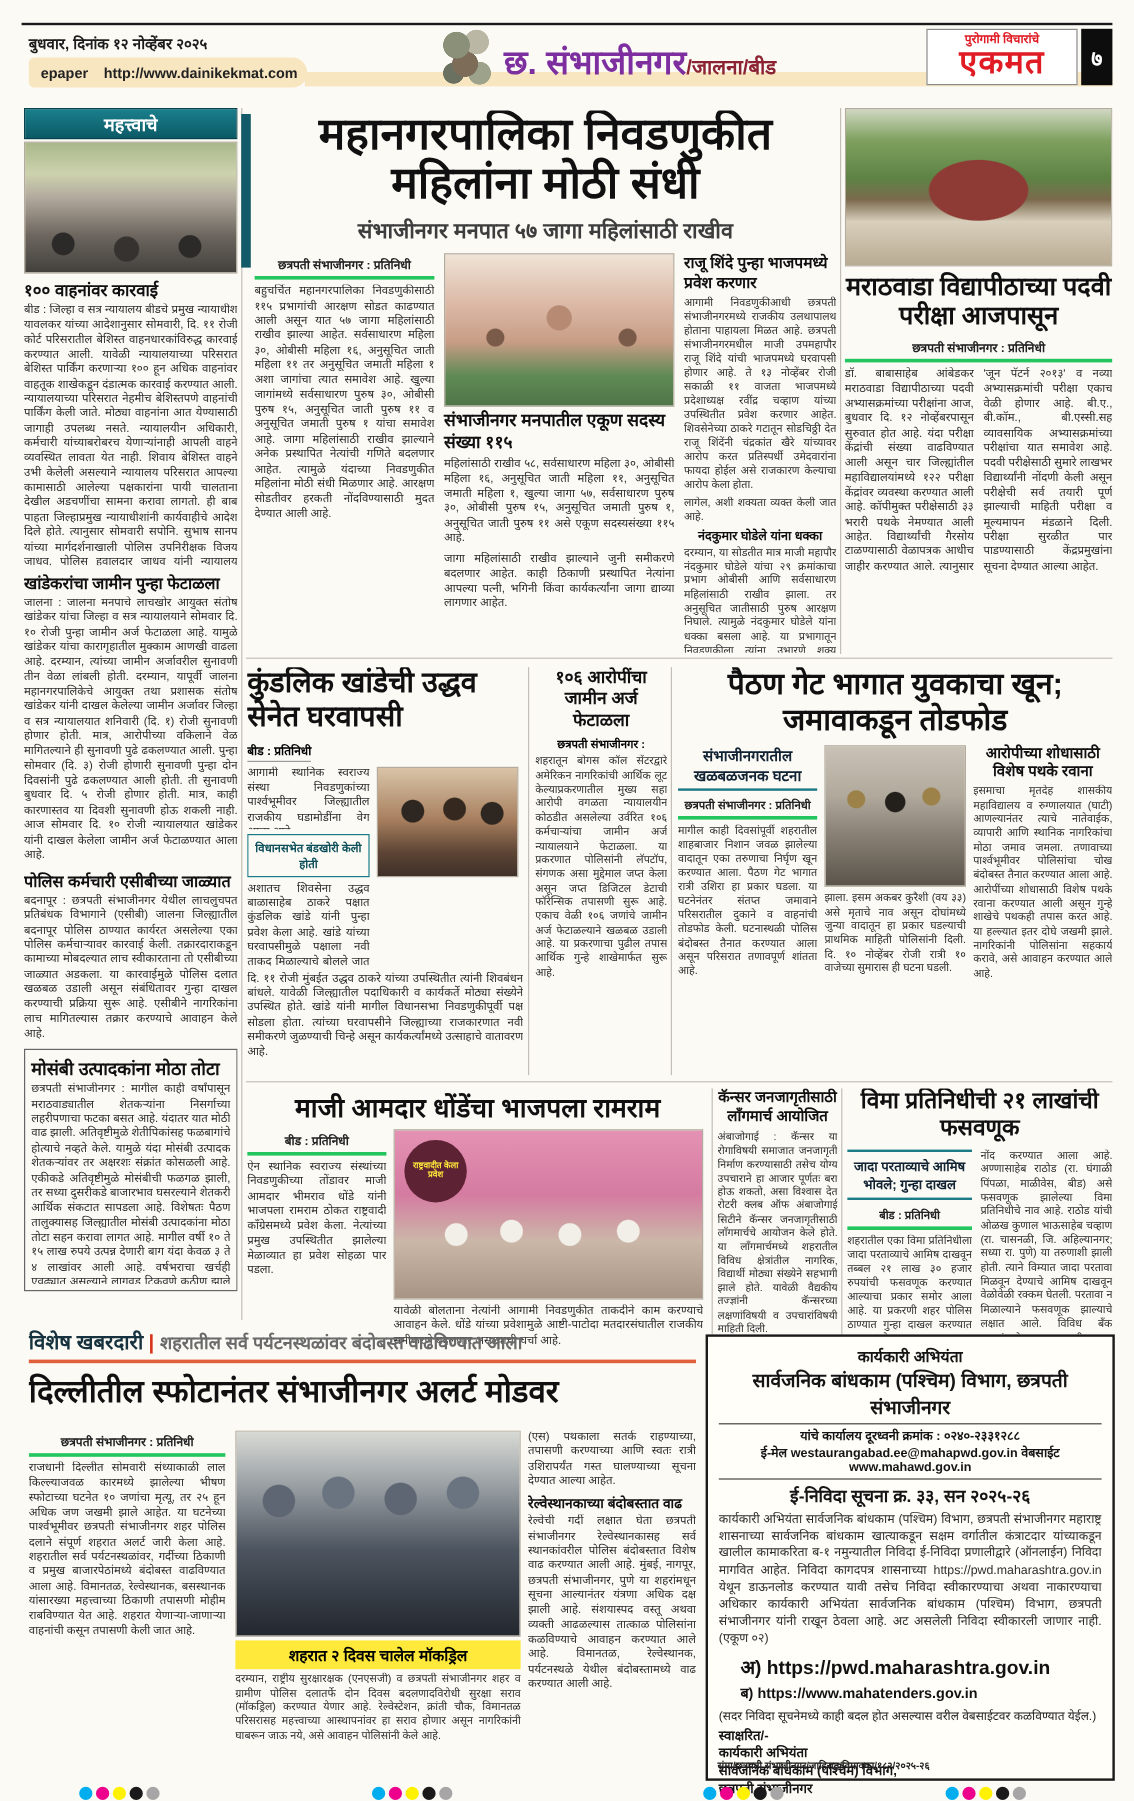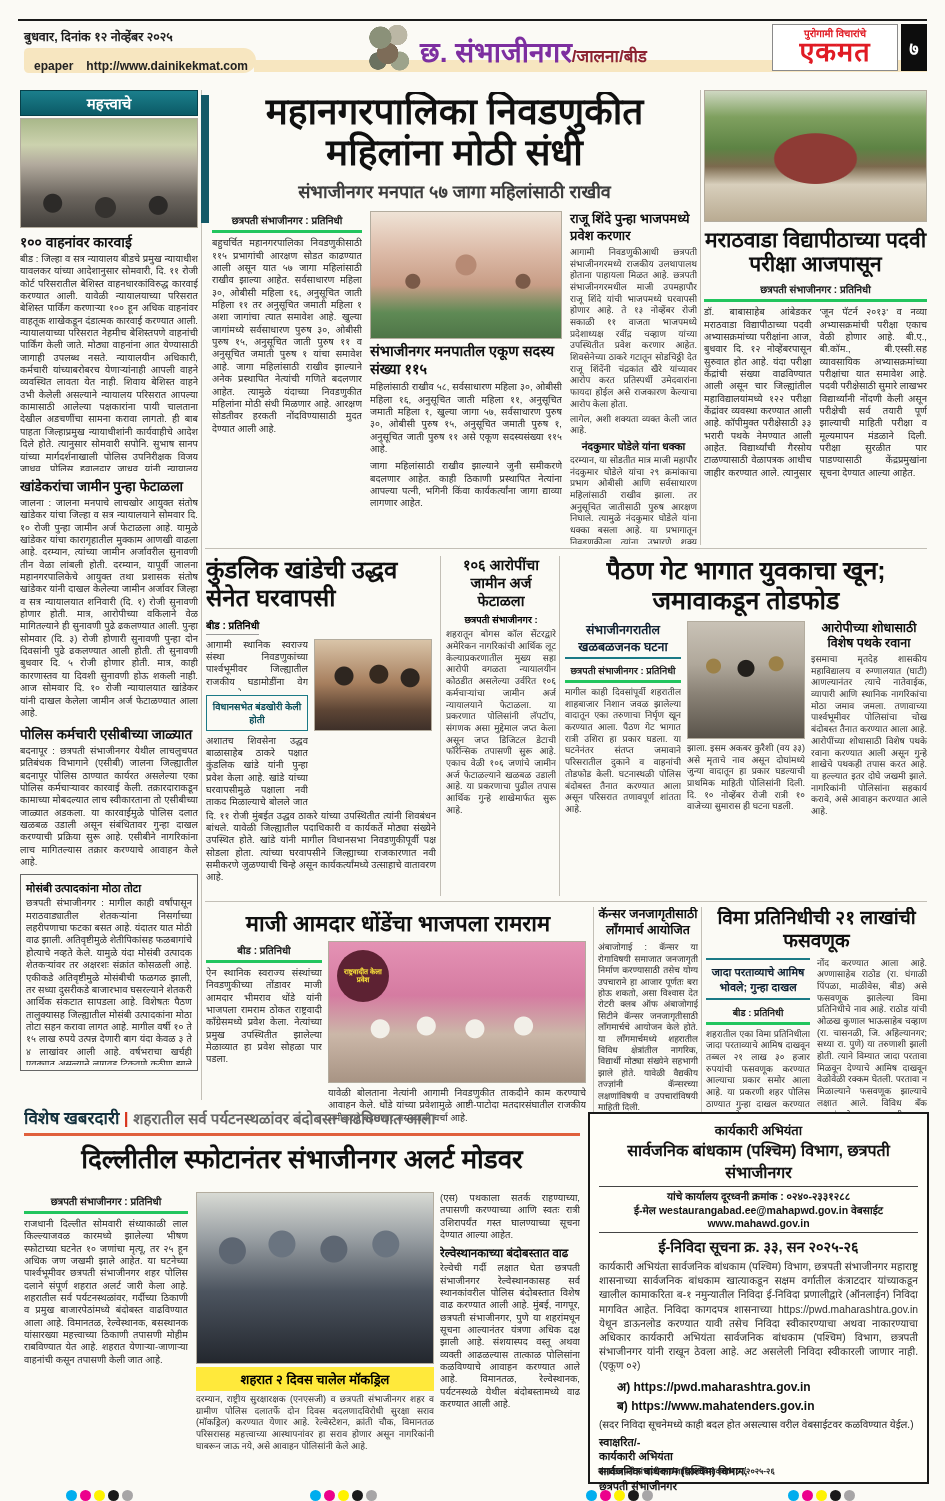--- a/index.html
+++ b/index.html
@@ -18,21 +18,21 @@
 .tender-line{text-align:center;color:#151515}
 </style>
 </head>
 <body>
 
 <div class="page">
 
   <div class="abs" style="left:18px;top:19px;width:909px;height:2px;background:#1a1a1a"></div>
   <div class="abs" style="left:254px;top:60px;width:673px;height:12px;background:#f7e6c0"></div>
   <div class="abs" style="left:24px;top:28px;font-size:12.5px;font-weight:bold;color:#1c1c1c">बुधवार, दिनांक १२ नोव्हेंबर २०२५</div>
-  <div class="abs" style="left:24px;top:48px;width:232px;height:25px;background:#f7e6c0;border-radius:6px 16px 16px 6px;display:flex;align-items:flex-end;gap:5px;padding:0 10px">
+  <div class="abs" style="left:24px;top:48px;width:232px;height:25px;background:#f7e6c0;border-radius:6px 16px 16px 6px;display:flex;align-items:center;gap:5px;padding:0 10px">
     <span style="font-size:12px;font-weight:bold;color:#222">epaper</span>
     <span class="dot" style="background:radial-gradient(circle at 35% 35%,#ff8a5c,#d8341c);width:12px;height:12px"></span>
     <span style="font-size:12px;font-weight:bold;color:#222">http://www.dainikekmat.com</span>
   </div>
   <div class="abs" style="left:366px;top:22px;width:48px;height:52px;background:
     radial-gradient(circle at 30% 30%,#8a8f7a 0 22%,transparent 23%),
     radial-gradient(circle at 65% 25%,#b6b2a2 0 20%,transparent 21%),
     radial-gradient(circle at 45% 60%,#7d6e5c 0 26%,transparent 27%),
     radial-gradient(circle at 70% 75%,#9aa08a 0 18%,transparent 19%),
     radial-gradient(circle at 25% 75%,#6d7263 0 16%,transparent 17%);filter:contrast(1.1)"></div>
@@ -54,21 +54,21 @@
       radial-gradient(circle at 48% 82%,#35322f 0 10px,transparent 11px),
       radial-gradient(circle at 78% 80%,#2c2a28 0 9px,transparent 10px),
       linear-gradient(180deg,#a9b88a 0%,#ccd2ae 24%,#b2aa9d 42%,#6b655e 72%,#43403c 100%)"></div>
     <div class="hl" style="font-size:14px;margin:4px 0 2px">१०० वाहनांवर कारवाई</div>
     <div class="bt" style="max-height:218px">बीड : जिल्हा व सत्र न्यायालय बीडचे प्रमुख न्यायाधीश यावलकर यांच्या आदेशानुसार सोमवारी, दि. ११ रोजी कोर्ट परिसरातील बेशिस्त वाहनधारकांविरुद्ध कारवाई करण्यात आली. यावेळी न्यायालयाच्या परिसरात बेशिस्त पार्किंग करणाऱ्या १०० हून अधिक वाहनांवर वाहतूक शाखेकडून दंडात्मक कारवाई करण्यात आली. न्यायालयाच्या परिसरात नेहमीच बेशिस्तपणे वाहनांची पार्किंग केली जाते. मोठ्या वाहनांना आत येण्यासाठी जागाही उपलब्ध नसते. न्यायालयीन अधिकारी, कर्मचारी यांच्याबरोबरच येणाऱ्यांनाही आपली वाहने व्यवस्थित लावता येत नाही. शिवाय बेशिस्त वाहने उभी केलेली असल्याने न्यायालय परिसरात आपल्या कामासाठी आलेल्या पक्षकारांना पायी चालताना देखील अडचणींचा सामना करावा लागतो. ही बाब पाहता जिल्हाप्रमुख न्यायाधीशांनी कार्यवाहीचे आदेश दिले होते. त्यानुसार सोमवारी सपोनि. सुभाष सानप यांच्या मार्गदर्शनाखाली पोलिस उपनिरीक्षक विजय जाधव, पोलिस हवालदार जाधव यांनी न्यायालय परिसरातील बेशिस्तपणे लावलेल्या वाहनांवर कारवाई केली.</div>
     <div class="hl" style="font-size:13.5px;margin:6px 0 2px">खांडेकरांचा जामीन पुन्हा फेटाळला</div>
     <div class="bt" style="max-height:222px">जालना : जालना मनपाचे लाचखोर आयुक्त संतोष खांडेकर यांचा जिल्हा व सत्र न्यायालयाने सोमवार दि. १० रोजी पुन्हा जामीन अर्ज फेटाळला आहे. यामुळे खांडेकर यांचा कारागृहातील मुक्काम आणखी वाढला आहे. दरम्यान, त्यांच्या जामीन अर्जावरील सुनावणी तीन वेळा लांबली होती. दरम्यान, यापूर्वी जालना महानगरपालिकेचे आयुक्त तथा प्रशासक संतोष खांडेकर यांनी दाखल केलेल्या जामीन अर्जावर जिल्हा व सत्र न्यायालयात शनिवारी (दि. १) रोजी सुनावणी होणार होती. मात्र, आरोपीच्या वकिलाने वेळ मागितल्याने ही सुनावणी पुढे ढकलण्यात आली. पुन्हा सोमवार (दि. ३) रोजी होणारी सुनावणी पुन्हा दोन दिवसांनी पुढे ढकलण्यात आली होती. ती सुनावणी बुधवार दि. ५ रोजी होणार होती. मात्र, काही कारणास्तव या दिवशी सुनावणी होऊ शकली नाही. आज सोमवार दि. १० रोजी न्यायालयात खांडेकर यांनी दाखल केलेला जामीन अर्ज फेटाळण्यात आला आहे.</div>
     <div class="hl" style="font-size:13.5px;margin:6px 0 2px">पोलिस कर्मचारी एसीबीच्या जाळ्यात</div>
     <div class="bt" style="max-height:196px">बदनापूर : छत्रपती संभाजीनगर येथील लाचलुचपत प्रतिबंधक विभागाने (एसीबी) जालना जिल्ह्यातील बदनापूर पोलिस ठाण्यात कार्यरत असलेल्या एका पोलिस कर्मचाऱ्यावर कारवाई केली. तक्रारदाराकडून कामाच्या मोबदल्यात लाच स्वीकारताना तो एसीबीच्या जाळ्यात अडकला. या कारवाईमुळे पोलिस दलात खळबळ उडाली असून संबंधितावर गुन्हा दाखल करण्याची प्रक्रिया सुरू आहे. एसीबीने नागरिकांना लाच मागितल्यास तक्रार करण्याचे आवाहन केले आहे.</div>
     <div style="border:1px solid #666;padding:5px;margin-top:6px">
-      <div class="hl" style="font-size:11px;margin-bottom:2px">मोसंबी उत्पादकांना मोठा तोटा</div>
+      <div class="hl" style="font-size:15px;margin-bottom:2px">मोसंबी उत्पादकांना मोठा तोटा</div>
       <div class="bt" style="max-height:168px">छत्रपती संभाजीनगर : मागील काही वर्षांपासून मराठवाड्यातील शेतकऱ्यांना निसर्गाच्या लहरीपणाचा फटका बसत आहे. यंदातर यात मोठी वाढ झाली. अतिवृष्टीमुळे शेतीपिकांसह फळबागांचे होत्याचे नव्हते केले. यामुळे यंदा मोसंबी उत्पादक शेतकऱ्यांवर तर अक्षरशः संक्रांत कोसळली आहे. एकीकडे अतिवृष्टीमुळे मोसंबीची फळगळ झाली, तर सध्या दुसरीकडे बाजारभाव घसरल्याने शेतकरी आर्थिक संकटात सापडला आहे. विशेषतः पैठण तालुक्यासह जिल्ह्यातील मोसंबी उत्पादकांना मोठा तोटा सहन करावा लागत आहे. मागील वर्षी १० ते १५ लाख रुपये उत्पन्न देणारी बाग यंदा केवळ ३ ते ४ लाखांवर आली आहे. वर्षभराचा खर्चही एवढ्यात असल्याने लागवड टिकवणे कठीण झाले आहे.</div>
     </div>
   </div>
 
   <div class="vr" style="left:201px;top:90px;height:1010px"></div>
   <div class="abs" style="left:201px;top:95px;width:8px;height:128px;background:#155a68"></div>
 
   <div class="abs" style="left:212px;top:92px;width:485px;height:452px;overflow:hidden">
     <div class="hl" style="font-size:37px;line-height:1.1;text-align:center">महानगरपालिका निवडणुकीत महिलांना मोठी संधी</div>
     <div style="font-size:18px;font-weight:bold;color:#3d3d3d;text-align:center;margin:6px 0 8px">संभाजीनगर मनपात ५७ जागा महिलांसाठी राखीव</div>
@@ -204,21 +204,21 @@
         <div class="bt" style="font-size:9px;max-height:172px">नोंद करण्यात आला आहे. अण्णासाहेब राठोड (रा. घंगाळी पिंपळा, माळीवेस, बीड) असे फसवणूक झालेल्या विमा प्रतिनिधीचे नाव आहे. राठोड यांची ओळख कुणाल भाऊसाहेब चव्हाण (रा. चासनळी, जि. अहिल्यानगर; सध्या रा. पुणे) या तरुणाशी झाली होती. त्याने विम्यात जादा परतावा मिळवून देण्याचे आमिष दाखवून वेळोवेळी रक्कम घेतली. परतावा न मिळाल्याने फसवणूक झाल्याचे लक्षात आले. विविध बँक खात्यांमध्ये रक्कम वळती करून घेतल्याचे तपासात समोर आले आहे.</div>
       </div>
     </div>
   </div>
 
   <div class="abs" style="left:24px;top:1106px;width:556px;border-bottom:3px solid #e0603c;padding-bottom:4px;white-space:nowrap;overflow:hidden">
     <span style="font-size:17px;font-weight:800;color:#15323e">विशेष खबरदारी</span>
     <span style="color:#d8341c;font-weight:bold;font-size:17px"> | </span>
     <span style="font-size:15px;color:#6a6a6a;font-weight:bold">शहरातील सर्व पर्यटनस्थळांवर बंदोबस्त वाढविण्यात आला</span>
   </div>
-  <div class="abs hl" style="left:24px;top:1140px;width:556px;font-size:26px;text-align:center;white-space:nowrap;overflow:hidden">दिल्लीतील स्फोटानंतर संभाजीनगर अलर्ट मोडवर</div>
+  <div class="abs hl" style="left:24px;top:1140px;width:556px;font-size:26px;white-space:nowrap;overflow:hidden">दिल्लीतील स्फोटानंतर संभाजीनगर अलर्ट मोडवर</div>
 
   <div class="abs" style="left:24px;top:1192px;width:164px;height:296px;overflow:hidden">
     <div class="byline">छत्रपती संभाजीनगर : प्रतिनिधी</div>
     <div class="bt" style="max-height:268px">राजधानी दिल्लीत सोमवारी संध्याकाळी लाल किल्ल्याजवळ कारमध्ये झालेल्या भीषण स्फोटाच्या घटनेत १० जणांचा मृत्यू, तर २५ हून अधिक जण जखमी झाले आहेत. या घटनेच्या पार्श्वभूमीवर छत्रपती संभाजीनगर शहर पोलिस दलाने संपूर्ण शहरात अलर्ट जारी केला आहे. शहरातील सर्व पर्यटनस्थळांवर, गर्दीच्या ठिकाणी व प्रमुख बाजारपेठांमध्ये बंदोबस्त वाढविण्यात आला आहे. विमानतळ, रेल्वेस्थानक, बसस्थानक यांसारख्या महत्त्वाच्या ठिकाणी तपासणी मोहीम राबविण्यात येत आहे. शहरात येणाऱ्या-जाणाऱ्या वाहनांची कसून तपासणी केली जात आहे.</div>
   </div>
 
   <div class="abs" style="left:196px;top:1192px;width:238px;height:296px;overflow:hidden">
     <div class="ph" style="height:172px;background:
       radial-gradient(circle at 15% 34%,#5d6672 0 13px,transparent 14px),
       radial-gradient(circle at 36% 30%,#6a7480 0 13px,transparent 14px),
@@ -235,21 +235,21 @@
     <div class="bt" style="max-height:196px">रेल्वेची गर्दी लक्षात घेता छत्रपती संभाजीनगर रेल्वेस्थानकासह सर्व स्थानकांवरील पोलिस बंदोबस्तात विशेष वाढ करण्यात आली आहे. मुंबई, नागपूर, छत्रपती संभाजीनगर, पुणे या शहरांमधून सूचना आल्यानंतर यंत्रणा अधिक दक्ष झाली आहे. संशयास्पद वस्तू अथवा व्यक्ती आढळल्यास तात्काळ पोलिसांना कळविण्याचे आवाहन करण्यात आले आहे. विमानतळ, रेल्वेस्थानक, पर्यटनस्थळे येथील बंदोबस्तामध्ये वाढ करण्यात आली आहे.</div>
   </div>
 
   <div class="abs" style="left:588px;top:1112px;width:341px;height:372px;border:2px solid #1a1a1a;background:#fffef8;padding:7px 9px 20px">
     <div class="tender-line" style="font-size:13px;font-weight:bold">कार्यकारी अभियंता</div>
     <div class="tender-line" style="font-size:16px;font-weight:800;border-bottom:1px solid #444;padding-bottom:3px;margin-bottom:2px">सार्वजनिक बांधकाम (पश्चिम) विभाग, छत्रपती संभाजीनगर</div>
     <div class="tender-line" style="font-size:10.5px;font-weight:bold">यांचे कार्यालय दूरध्वनी क्रमांक : ०२४०-२३३१२८८</div>
     <div class="tender-line" style="font-size:10.5px;font-weight:bold;border-bottom:1px solid #444;padding-bottom:3px;margin-bottom:3px">ई-मेल westaurangabad.ee@mahapwd.gov.in वेबसाईट www.mahawd.gov.in</div>
     <div class="tender-line" style="font-size:14.5px;font-weight:800;margin:2px 0 4px">ई-निविदा सूचना क्र. ३३, सन २०२५-२६</div>
     <div class="bt" style="font-size:10.3px;line-height:1.38;max-height:142px">कार्यकारी अभियंता सार्वजनिक बांधकाम (पश्चिम) विभाग, छत्रपती संभाजीनगर महाराष्ट्र शासनाच्या सार्वजनिक बांधकाम खात्याकडून सक्षम वर्गातील कंत्राटदार यांच्याकडून खालील कामाकरिता ब-१ नमुन्यातील निविदा ई-निविदा प्रणालीद्वारे (ऑनलाईन) निविदा मागवित आहेत. निविदा कागदपत्र शासनाच्या https://pwd.maharashtra.gov.in येथून डाऊनलोड करण्यात यावी तसेच निविदा स्वीकारण्याचा अथवा नाकारण्याचा अधिकार कार्यकारी अभियंता सार्वजनिक बांधकाम (पश्चिम) विभाग, छत्रपती संभाजीनगर यांनी राखून ठेवला आहे. अट असलेली निविदा स्वीकारली जाणार नाही. (एकूण ०२)</div>
-    <div style="font-size:12px;font-weight:bold;margin:4px 0 0 18px;color:#111">अ) https://pwd.maharashtra.gov.in</div>
+    <div style="font-size:16px;font-weight:bold;margin:4px 0 0 18px;color:#111">अ) https://pwd.maharashtra.gov.in</div>
     <div style="font-size:12px;font-weight:bold;margin:2px 0 0 18px;color:#111">ब)  https://www.mahatenders.gov.in</div>
     <div style="font-size:10px;marg-top:3px;color:#1c1c1c;margin-top:3px">(सदर निविदा सूचनेमध्ये काही बदल होत असल्यास वरील वेबसाईटवर कळविण्यात येईल.)</div>
     <div style="text-align:left;font-size:11px;font-weight:bold;line-height:1.35;margin-top:4px;color:#151515">
       <div>स्वाक्षरित/-</div>
       <div>कार्यकारी अभियंता</div>
       <div>सार्वजनिक बांधकाम (पश्चिम) विभाग,</div>
       <div>छत्रपती संभाजीनगर</div>
     </div>
     <div style="position:absolute;left:8px;bottom:6px;font-size:8.3px;font-weight:bold;color:#222">संमा/छत्रपती संभाजीनगर/जाहिरात/विमाक्का/१८२/२०२५-२६</div>
   </div>

